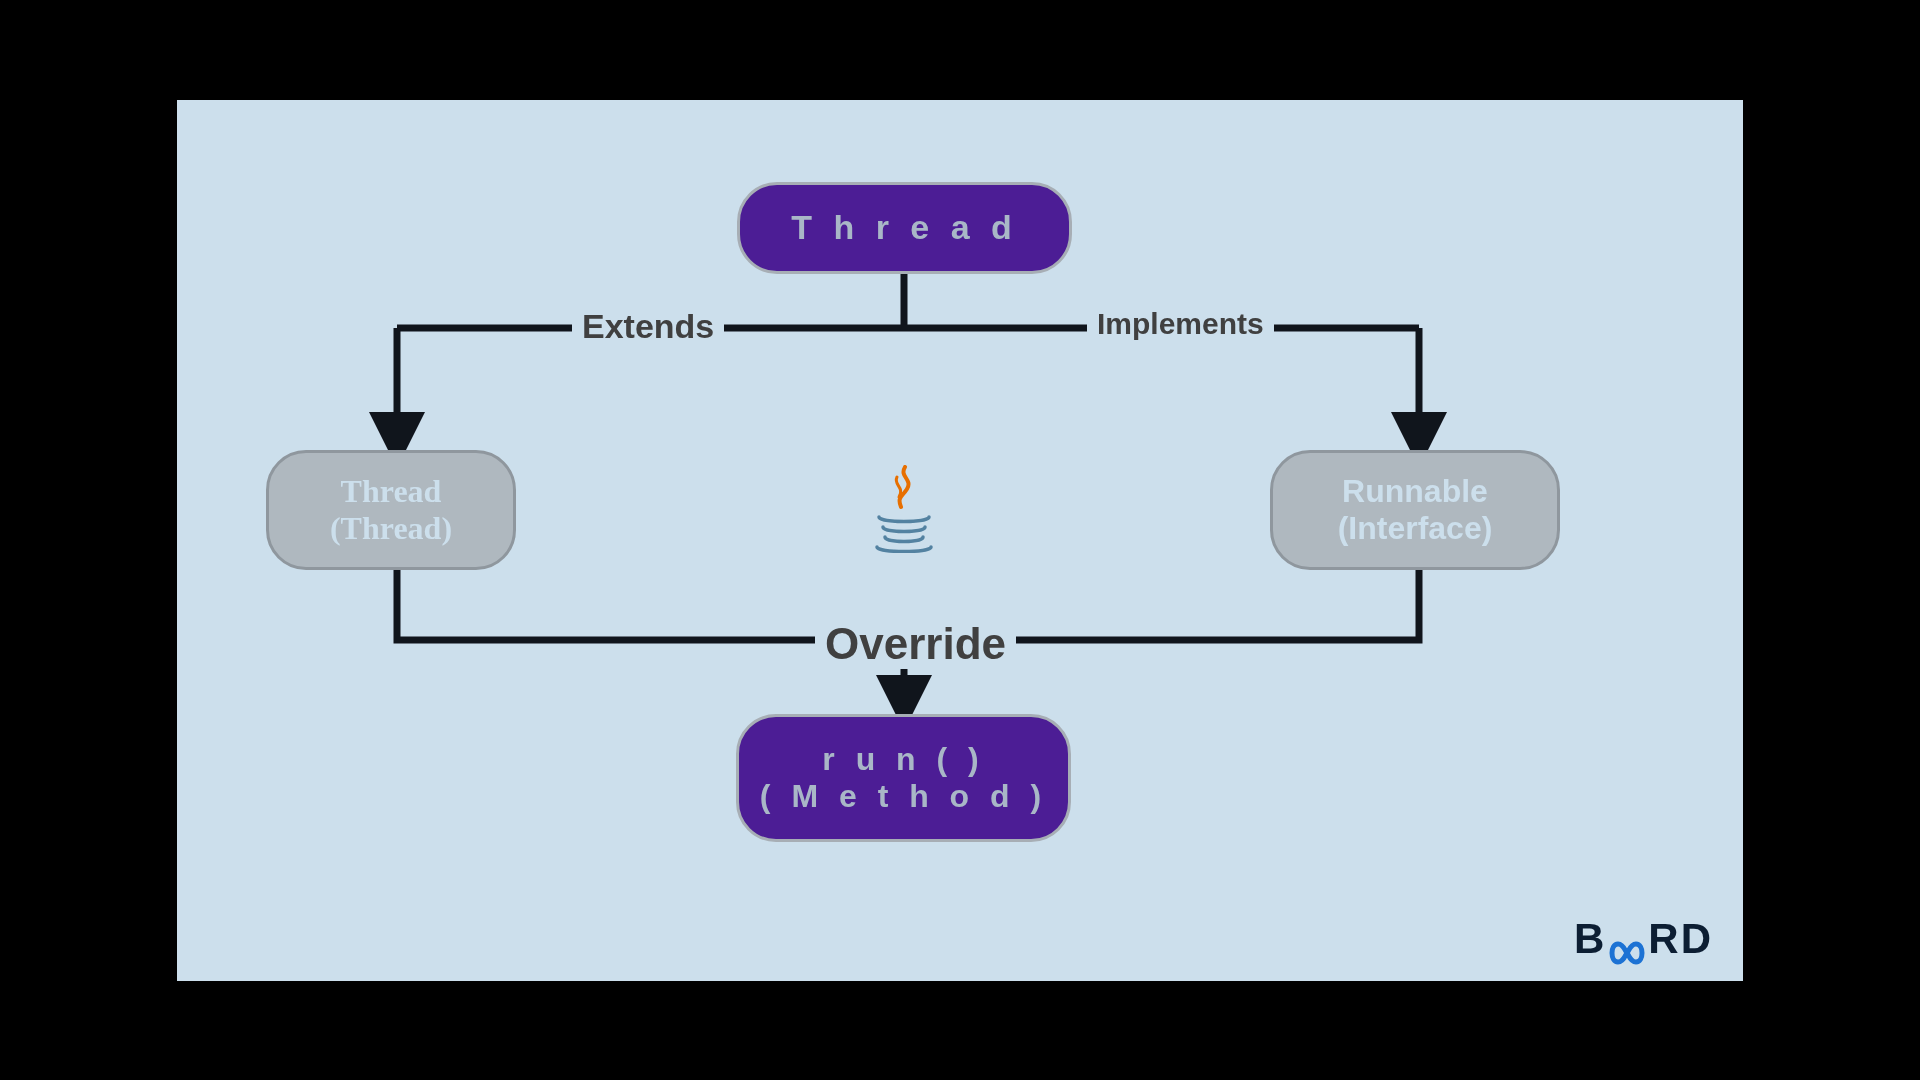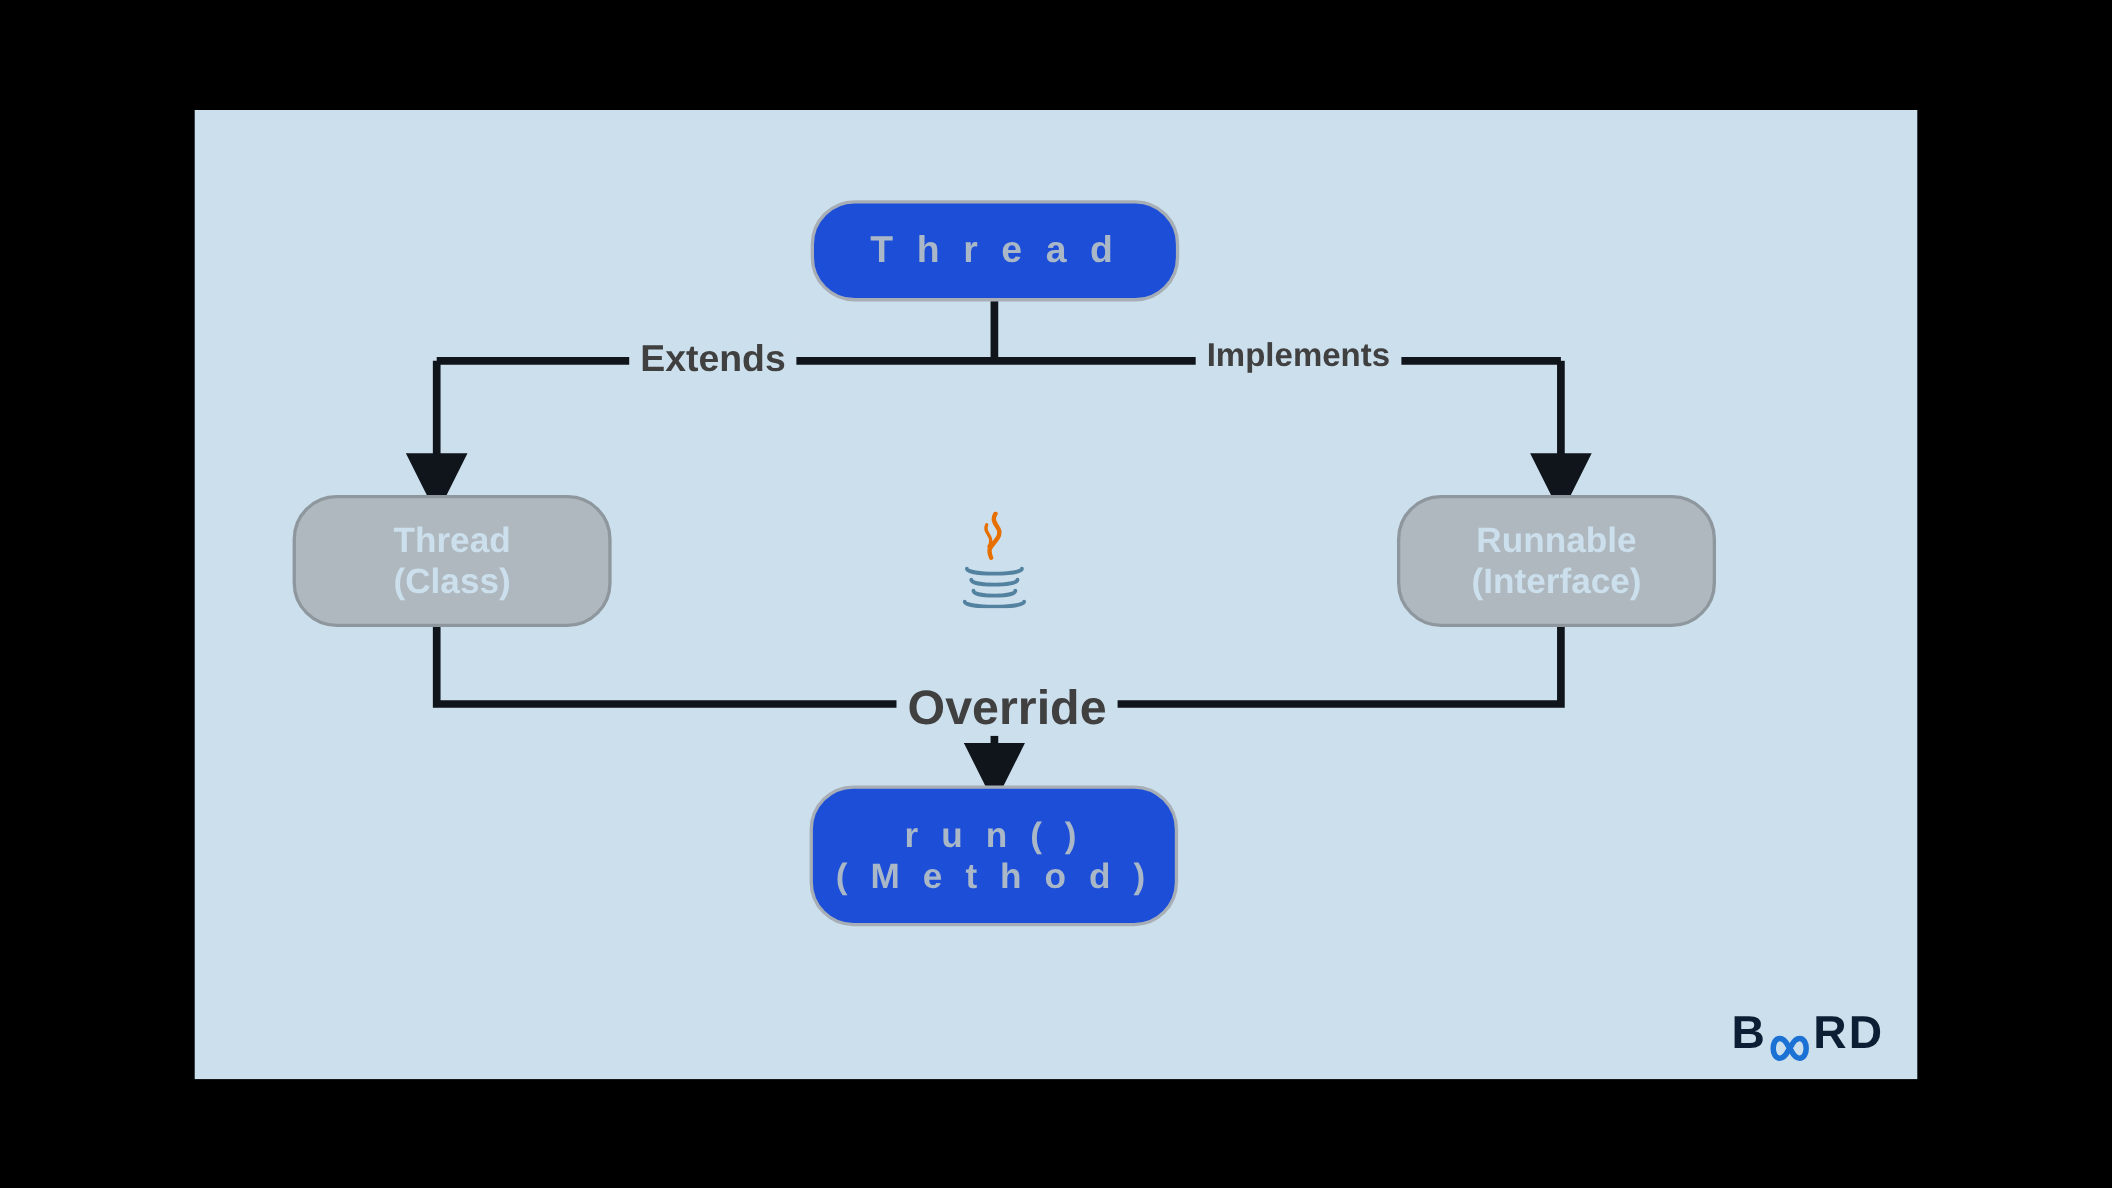--- a/index.html
+++ b/index.html
@@ -27,21 +27,21 @@
     display: flex;
     flex-direction: column;
     align-items: center;
     justify-content: center;
     text-align: center;
     font-family: "Segoe UI", Arial, sans-serif;
     font-weight: 700;
     box-sizing: border-box;
   }
   .node.dark {
-    background: #1d4ed8;
+    background: #4c1d95;
     color: #a9b7c7;
     border: 3px solid #a7aeb5;
   }
   .node.light {
     background: #afb8bf;
     color: #ccdfec;
     border: 3px solid #8f979e;
   }
   .edge-label {
     position: absolute;
@@ -104,23 +104,23 @@
 
     <path d="M 220 470 L 220 540 L 1242 540 L 1242 470" stroke="#10151c" stroke-width="7" fill="none"></path>
 
     <path d="M 727 540 L 727 603" stroke="#10151c" stroke-width="7" fill="none" marker-end="url(#ah)"></path>
   </svg>
 
   <div class="node dark" style="left:560px; top:82px; width:335px; height:92px; font-size:34px; letter-spacing:6px;">
     <span>T h r e a d</span>
   </div>
 
-  <div class="node light" style="left:89px; top:350px; width:290px; height:120px; font-size:32px;">
+  <div class="node light" style="left:89px; top:350px; width:250px; height:120px; font-size:32px;font-family:Liberation Serif, serif;">
     <span>Thread</span>
-    <span>(Class)</span>
+    <span>(Thread)</span>
   </div>
 
   <div class="node light" style="left:1093px; top:350px; width:290px; height:120px; font-size:32px;">
     <span>Runnable</span>
     <span>(Interface)</span>
   </div>
 
   <div class="node dark" style="left:559px; top:614px; width:335px; height:128px; font-size:32px; letter-spacing:6px;">
     <span>r u n ( )</span>
     <span>( M e t h o d )</span>

